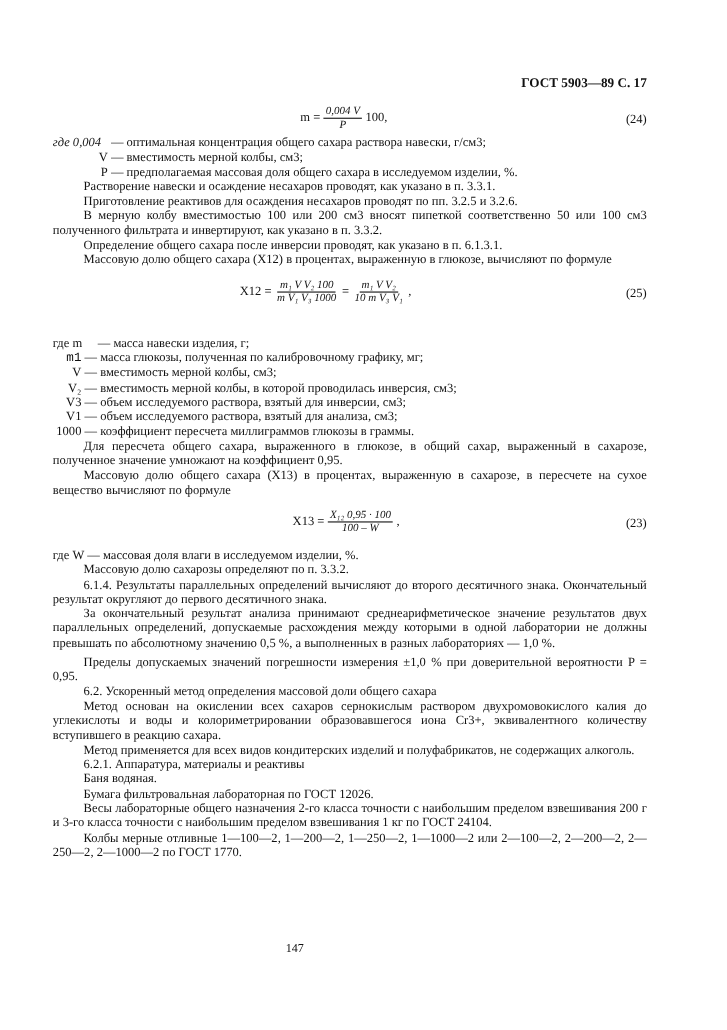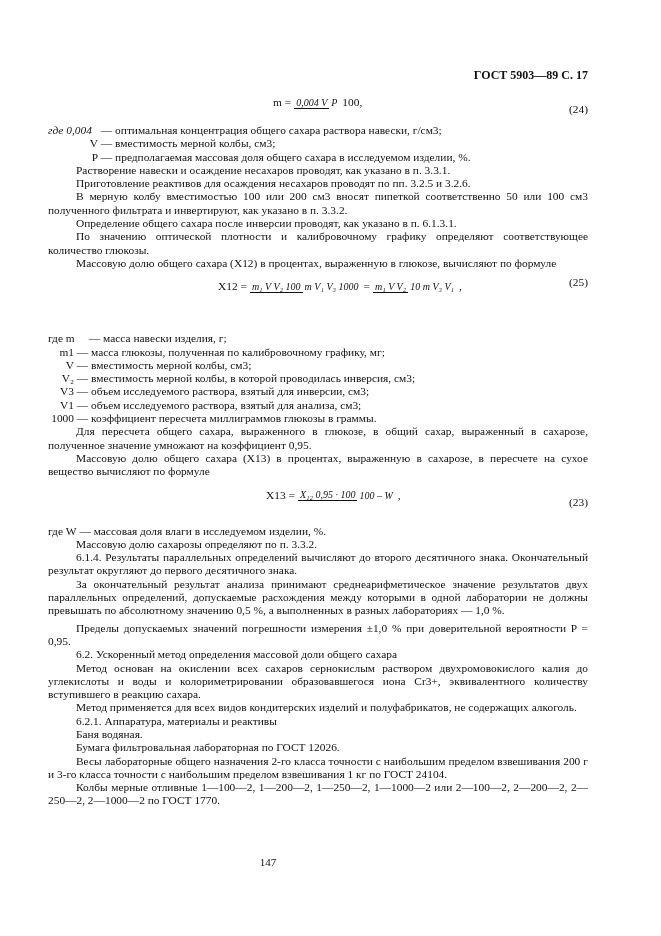--- a/index.html
+++ b/index.html
@@ -5,21 +5,21 @@
   html, body { margin: 0; padding: 0; background: #ffffff; }
   body { width: 661px; height: 936px; position: relative; overflow: hidden;
          font-family: "Liberation Serif", "DejaVu Serif", serif; color: #111; }
   .page { position: absolute; left: 48px; top: 0; width: 540px; font-size: 11.4px; line-height: 13.3px; }
   .header { position: absolute; right: 73px; top: 68px; font-weight: bold; font-size: 12px; text-align: right; }
   .p { text-align: justify; text-align-last: left; }
   .ind { text-indent: 28px; }
   .formula { position: relative; height: 26px; }
   .formula .eq { position: absolute; top: 0; white-space: nowrap; display: flex; align-items: center; }
   .formula .num { position: absolute; right: 0; top: 7px; }
-  .frac { display: inline-flex; flex-direction: row; align-items: center; vertical-align: middle; margin: 0 3px; font-size: 10px; line-height: 11px; text-align: right; }
+  .frac { display: inline-flex; flex-direction: column; align-items: center; vertical-align: middle; margin: 0 3px; font-size: 10px; line-height: 11px; text-align: right; }
   .frac .top { border-bottom: 1px solid #111; padding: 0 2px; }
   .frac .bot { padding: 0 2px; }
   i { font-style: italic; }
   .def { position: relative; white-space: nowrap; }
   .def .sym { display: inline-block; text-align: right; }
   .page-num { position: absolute; left: 0; width: 536px; text-align: center; top: 856px; font-size: 11px; }
 </style>
 </head>
 <body>
 
@@ -42,43 +42,42 @@
   <div>
     <div class="def"><span class="sym" style="width:50px;text-align:left;font-style:italic;">где 0,004</span> <span>— оптимальная концентрация общего сахара раствора навески, г/см3;</span></div>
     <div class="def"><span class="sym" style="width:50px;">V</span> <span>— вместимость мерной колбы, см3;</span></div>
     <div class="def"><span class="sym" style="width:50px;">P</span> <span>— предполагаемая массовая доля общего сахара в исследуемом изделии, %.</span></div>
   </div>
 
   <div class="p ind">Растворение навески и осаждение несахаров проводят, как указано в п. 3.3.1.</div>
   <div class="p ind">Приготовление реактивов для осаждения несахаров проводят по пп. 3.2.5 и 3.2.6.</div>
   <div class="p ind">В мерную колбу вместимостью 100 или 200 см3 вносят пипеткой соответственно 50 или 100 см3 полученного фильтрата и инвертируют, как указано в п. 3.3.2.</div>
   <div class="p ind">Определение общего сахара после инверсии проводят, как указано в п. 6.1.3.1.</div>
-  <div class="p ind">По значению оптической плотности и калибровочному графику определяют соответствующее количество глюкозы.</div>
   <div class="p ind">Массовую долю общего сахара (X12) в процентах, выраженную в глюкозе, вычисляют по формуле</div>
 
   <div class="formula" style="height:36px;margin-top:6px;">
     <div class="eq" style="left:170px;top:4px;">
       <span>X12 =</span>
       <span class="frac">
         <i class="top">m₁ V V₂ 100</i>
         <i class="bot">m V₁ V₃ 1000</i>
       </span>
       <span>=</span>
       <span class="frac">
         <i class="top">m₁ V V₂</i>
         <i class="bot">10 m V₃ V₁</i>
       </span>
       <span>,</span>
     </div>
-    <span class="num" style="top:0;">(25)</span>
+    <span class="num" style="top:11px;">(25)</span>
   </div>
 
   <div style="margin-top:20px;">
     <div class="def"><span class="sym" style="width:38px;text-align:left;">где m</span> <span>— масса навески изделия, г;</span></div>
-    <div class="def"><span class="sym" style="width:26px;">m1</span> <span>— масса глюкозы, полученная по калибровочному графику, мг;</span></div>
+    <div class="def"><span class="sym" style="width:26px;font-family:Liberation Mono, monospace;">m1</span> <span>— масса глюкозы, полученная по калибровочному графику, мг;</span></div>
     <div class="def"><span class="sym" style="width:26px;">V</span> <span>— вместимость мерной колбы, см3;</span></div>
     <div class="def"><span class="sym" style="width:26px;">V₂</span> <span>— вместимость мерной колбы, в которой проводилась инверсия, см3;</span></div>
     <div class="def"><span class="sym" style="width:26px;">V3</span> <span>— объем исследуемого раствора, взятый для инверсии, см3;</span></div>
     <div class="def"><span class="sym" style="width:26px;">V1</span> <span>— объем исследуемого раствора, взятый для анализа, см3;</span></div>
     <div class="def"><span class="sym" style="width:26px;">1000</span> <span>— коэффициент пересчета миллиграммов глюкозы в граммы.</span></div>
   </div>
 
   <div class="p ind">Для пересчета общего сахара, выраженного в глюкозе, в общий сахар, выраженный в сахарозе, полученное значение умножают на коэффициент 0,95.</div>
   <div class="p ind">Массовую долю общего сахара (X13) в процентах, выраженную в сахарозе, в пересчете на сухое вещество вычисляют по формуле</div>
 

